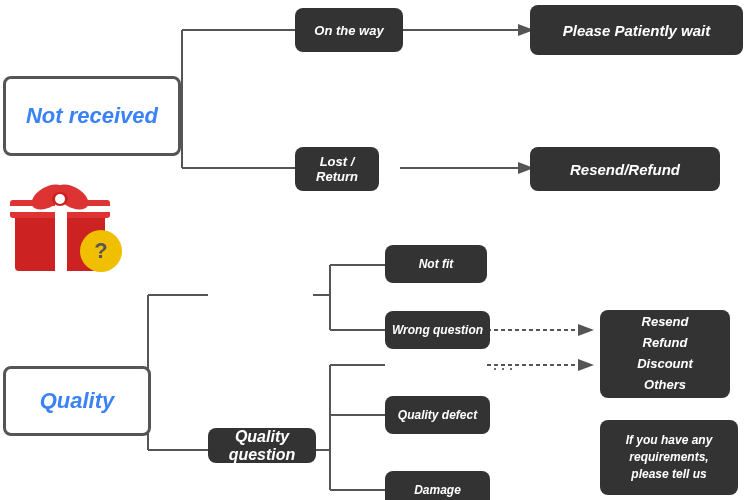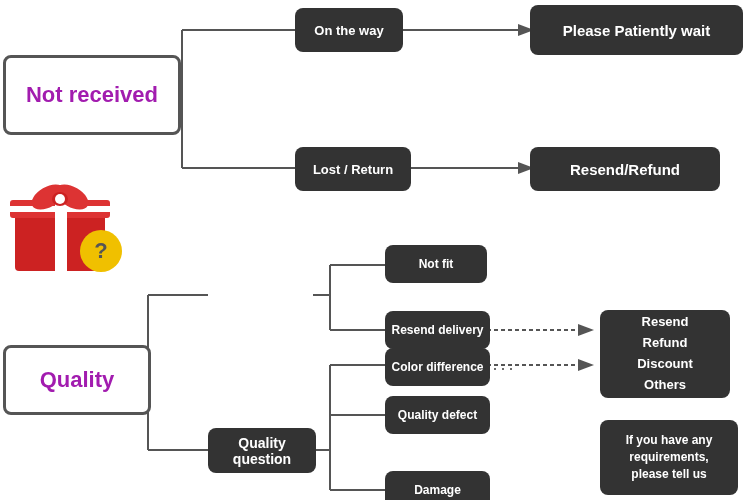--- a/index.html
+++ b/index.html
@@ -31,35 +31,37 @@
     .box {
       position: absolute;
       border-radius: 6px;
       display: flex;
       align-items: center;
       justify-content: center;
       text-align: center;
       font-size: 13px;
       font-weight: bold;
       padding: 4px 4px;
+      font-style: italic;
     }
 
     .box-dark {
       background: #333;
       color: #fff;
       border-radius: 8px;
     }
 
     .box-large {
       background: #fff;
-      color: #a21caf;
+      color: #3b82f6;
       border: 3px solid #555;
       border-radius: 8px;
       font-size: 22px;
       font-weight: bold;
+      margin-top: 21px;
     }
 
     
     .gift-icon {
       position: absolute;
       top: 175px;
       left: 10px;
       width: 110px;
       height: 100px;
     }
@@ -131,21 +133,21 @@
   </div>
 
   <div class="box box-dark" style="left:295px; top:8px; width:108px; height:44px;">
     <span>On the way</span>
   </div>
 
   <div class="box box-dark" style="left:530px; top:5px; width:213px; height:50px; font-size:15px;">
     <span>Please Patiently wait</span>
   </div>
 
-  <div class="box box-dark" style="left:295px; top:147px; width:116px; height:44px;">
+  <div class="box box-dark" style="left:295px; top:147px; width:84px; height:44px;">
     <span>Lost / Return</span>
   </div>
 
   <div class="box box-dark" style="left:530px; top:147px; width:190px; height:44px; font-size:15px;">
     <span>Resend/Refund</span>
   </div>
 
   <svg class="gift-icon" viewBox="0 0 110 100" xmlns="http://www.w3.org/2000/svg">
 
     <rect x="5" y="38" width="90" height="58" rx="4" fill="#cc2222"></rect>
@@ -172,30 +174,27 @@
   <div class="box box-large" style="left:3px; top:345px; width:148px; height:70px; font-size:22px;">
     <span>Quality</span>
   </div>
 
 
   <div class="box box-dark" style="left:385px; top:245px; width:102px; height:38px; font-size:12px;">
     <span>Not fit</span>
   </div>
 
   <div class="box box-dark" style="left:385px; top:311px; width:105px; height:38px; font-size:12px;">
-    <span>Resend delivery</span>
-  </div>
-
-  <div class="box box-dark" style="left:208px; top:428px; width:108px; height:45px; font-size:14px;">
+    <span>Wrong question</span>
+  </div>
+
+  <div class="box box-dark" style="left:208px; top:428px; width:108px; height:35px; font-size:16px;">
     <span>Quality question</span>
   </div>
 
-  <div class="box box-dark" style="left:385px; top:348px; width:105px; height:38px; font-size:12px;">
-    <span>Color difference</span>
-  </div>
 
   <div class="box box-dark" style="left:385px; top:396px; width:105px; height:38px; font-size:12px;">
     <span>Quality defect</span>
   </div>
 
   <div class="box box-dark" style="left:385px; top:471px; width:105px; height:38px; font-size:12px;">
     <span>Damage</span>
   </div>
 
   <div class="box box-dark" style="left:600px; top:310px; width:130px; height:88px; font-size:13px; line-height:1.6; flex-direction:column;">

